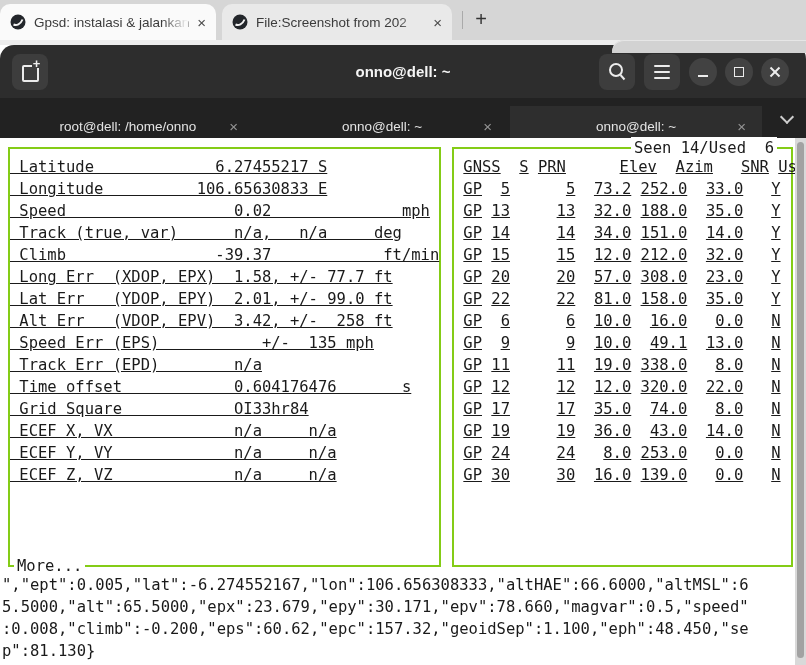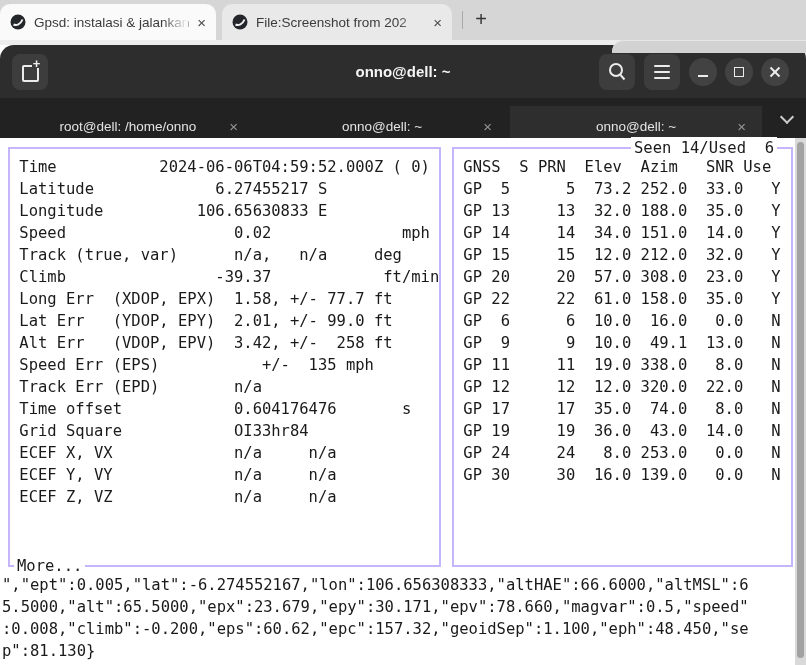--- a/index.html
+++ b/index.html
@@ -66,32 +66,32 @@
   .chevron-btn{position:absolute;left:770px;top:0;width:34px;height:40px;cursor:pointer;}
   .chev{position:absolute;left:12px;top:14px;width:8px;height:8px;border-right:2px solid #cfcfcf;
         border-bottom:2px solid #cfcfcf;transform:rotate(45deg);}
 
   
   .content{position:absolute;left:0;top:93px;width:806px;height:527px;background:#fff;
            color:#1a1a1a;}
   .mono, .tline, .srow{font-family:"DejaVu Sans Mono","Liberation Mono",monospace;
            font-size:15.5px;}
   .tline{margin:0;height:22px;line-height:22px;white-space:pre;}
-  .box{position:absolute;border:2px solid #c4b5fd;box-sizing:border-box;padding-top:7px;}
+  .box{position:absolute;border:2px solid #84cc16;box-sizing:border-box;padding-top:7px;text-decoration:underline;}
   .left-box{left:8px;top:9px;width:433px;height:420px;}
   .right-box{left:452px;top:9px;width:341px;height:420px;}
   .box-label{position:absolute;height:22px;line-height:22px;background:#fff;padding:0 3px;
              white-space:pre;font-family:"DejaVu Sans Mono","Liberation Mono",monospace;
              font-size:15.5px;}
   .more-label{left:4px;bottom:-12px;}
   .seen-label{right:14px;top:-12px;}
   .srow{display:flex;height:22px;line-height:22px;padding-left:1ch;white-space:pre;}
   .srow span{flex:none;text-align:right;}
   .hc1{width:5ch;text-align:left !important;} .hc2{width:2ch;} .hc3{width:4ch;}
-  .hc4{width:6ch;} .hc5{width:6ch;} .hc6{width:6ch;} .hc7{width:4ch;}
+  .hc4{width:6ch;padding-left:35px;} .hc5{width:6ch;} .hc6{width:6ch;} .hc7{width:4ch;}
   .rc1{width:2ch;text-align:left !important;} .rc2{width:3ch;} .rc3{width:7ch;}
   .rc4{width:6ch;} .rc5{width:6ch;} .rc6{width:6ch;} .rc7{width:4ch;}
   .json-out{position:absolute;left:2px;top:436px;width:800px;}
   .scrollbar{position:absolute;right:0;top:0;width:11px;height:527px;background:#d9d9d9;}
   .thumb{position:absolute;left:2px;top:4px;width:7px;height:516px;background:#a2a2a2;
          border-radius:4px;}
 </style>
 </head>
 <body>
 
@@ -174,21 +174,20 @@
       </div>
       <div class="chevron-btn">
         <div class="chev"></div>
       </div>
     </div>
 
     <div class="content">
 
       <div class="box left-box">
 
-          <pre class="tline"> Time           2024-06-06T04:59:52.000Z ( 0)</pre>
 
           <pre class="tline"> Latitude             6.27455217 S</pre>
 
           <pre class="tline"> Longitude          106.65630833 E</pre>
 
 
           <pre class="tline"> Speed                  0.02              mph</pre>
 
           <pre class="tline"> Track (true, var)      n/a,   n/a     deg</pre>
 
@@ -277,21 +276,21 @@
             <span class="rc4">57.0</span>
             <span class="rc5">308.0</span>
             <span class="rc6">23.0</span>
             <span class="rc7">Y</span>
           </div>
 
           <div class="srow">
             <span class="rc1">GP</span>
             <span class="rc2">22</span>
             <span class="rc3">22</span>
-            <span class="rc4">61.0</span>
+            <span class="rc4">81.0</span>
             <span class="rc5">158.0</span>
             <span class="rc6">35.0</span>
             <span class="rc7">Y</span>
           </div>
 
           <div class="srow">
             <span class="rc1">GP</span>
             <span class="rc2">6</span>
             <span class="rc3">6</span>
             <span class="rc4">10.0</span>

